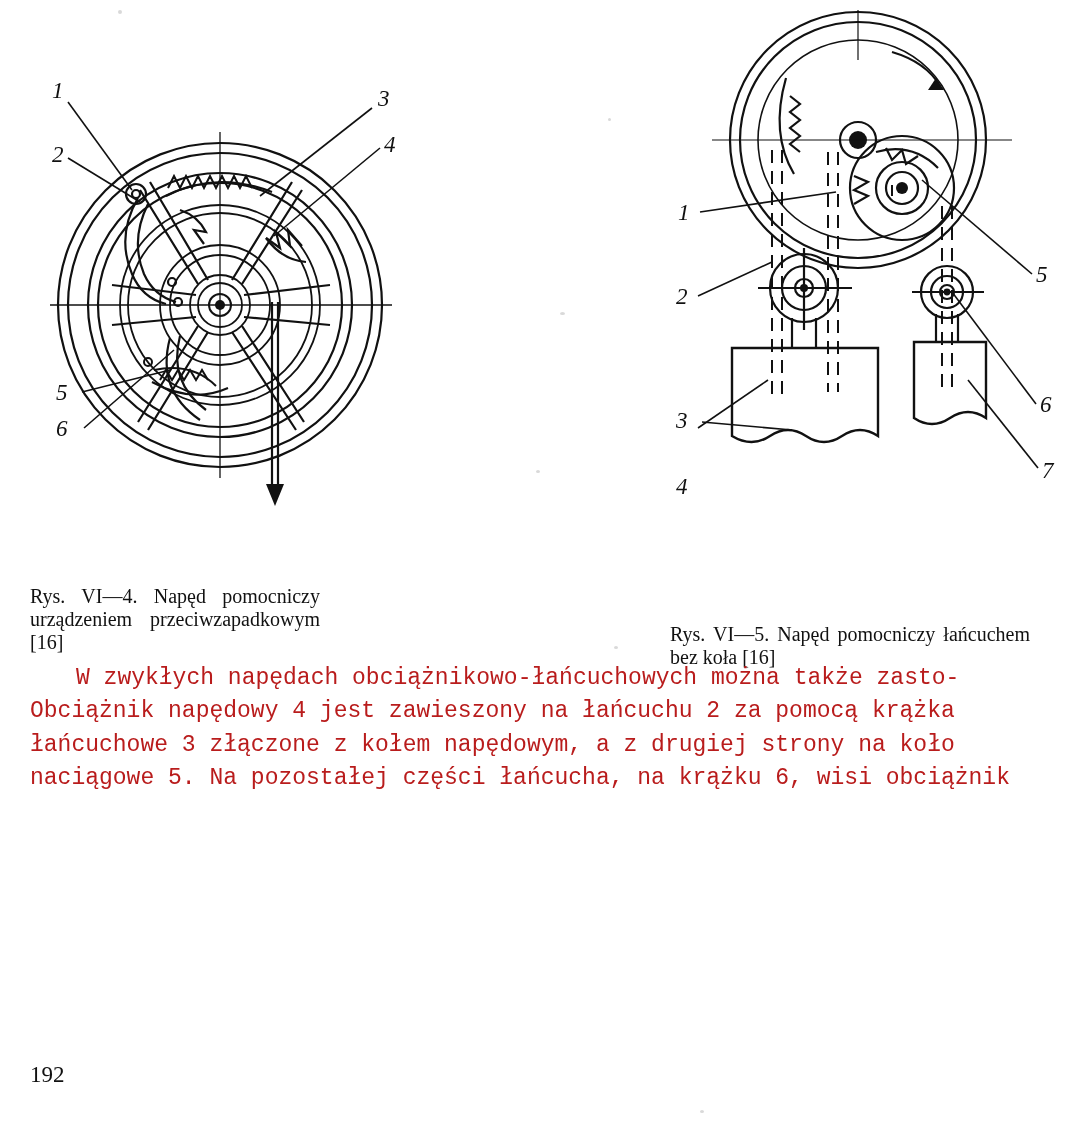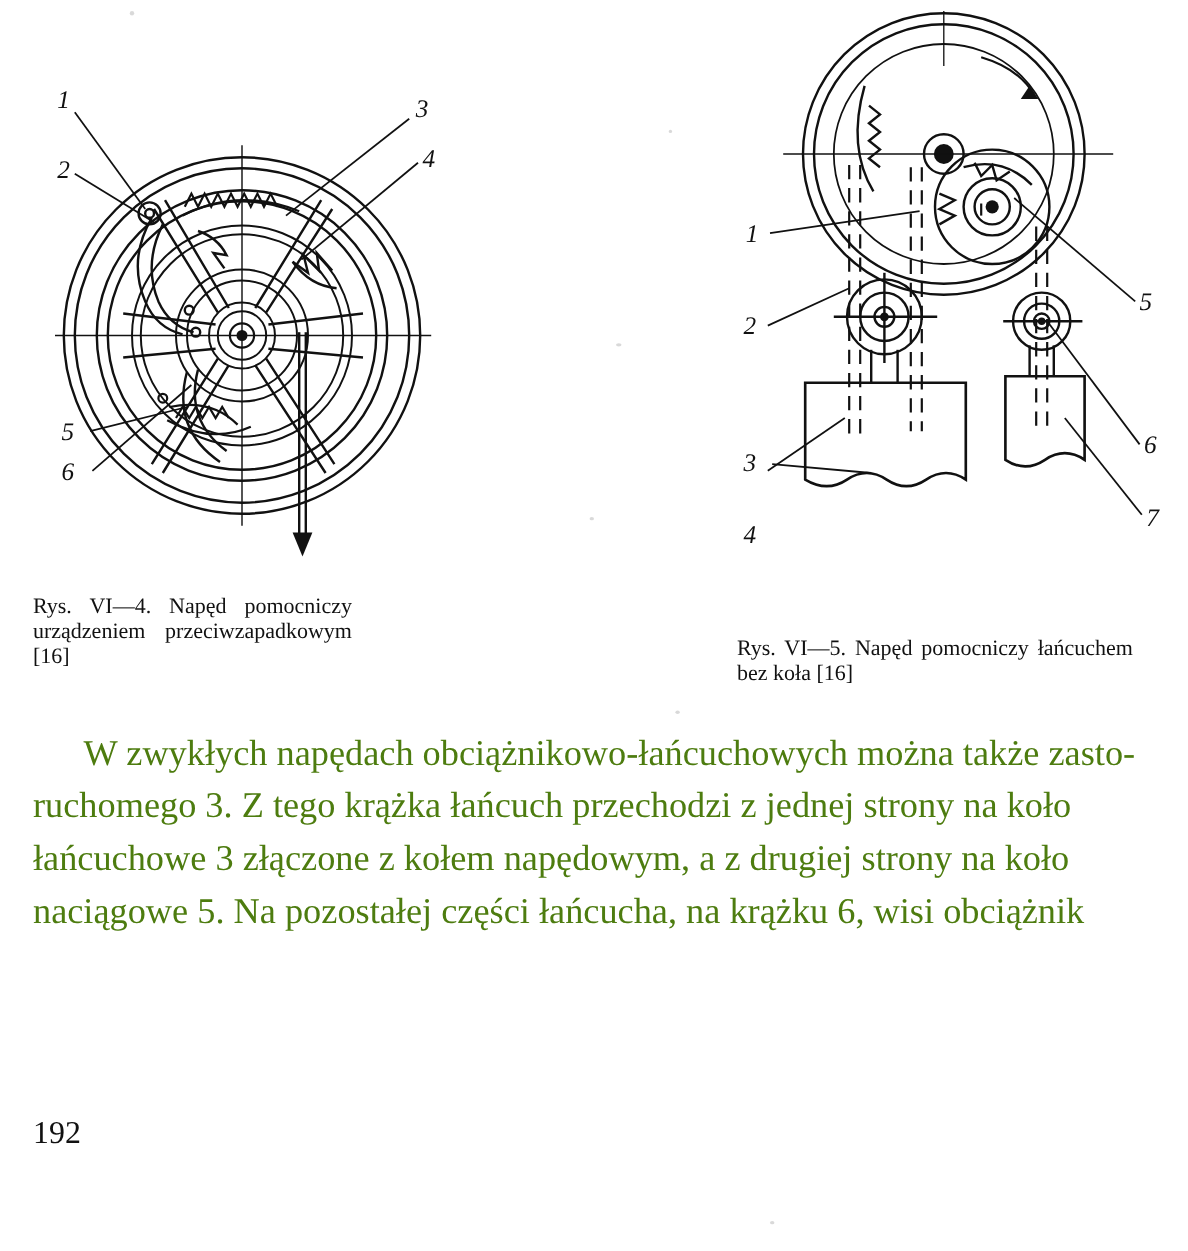--- a/index.html
+++ b/index.html
@@ -42,55 +42,56 @@
     height: 540px;
   }
   .fig-svg { display: block; }
 
   .caption {
     position: absolute;
     font-family: "Liberation Serif", serif;
     font-size: 20px;
     line-height: 1.16;
     color: #111;
+    margin-top: 45px;
   }
   .caption-left {
     left: 30px;
     top: 540px;
     width: 290px;
     text-align: justify;
   }
   .caption-right {
     left: 670px;
     top: 578px;
     width: 360px;
     text-align: justify;
   }
 
   
   .bodytext {
     position: absolute;
     left: 30px;
     top: 662px;
     width: 1018px;
-    font-family: Liberation Serif, serif;
-    font-size: 33px;
+    font-family: Liberation Mono, monospace;
+    font-size: 23px;
     line-height: 1.45;
     text-align: justify;
-    color: #4d7c0f;
+    color: #b91c1c;
   }
   .bodytext p { margin: 0; }
   .indent { text-indent: 46px; }
 
   .folio {
     position: absolute;
     left: 30px;
-    top: 1014px;
+    top: 1062px;
     font-family: "Liberation Serif", serif;
-    font-size: 29px;
+    font-size: 23px;
     color: #111;
   }
 
   
   .speck {
     position: absolute;
     background: #b9b9b9;
     border-radius: 50%;
     opacity: .55;
   }
@@ -277,21 +278,21 @@
         <text x="402" y="478" font-family="Liberation Serif, serif" font-size="23" font-style="italic" fill="#111">7</text>
       </svg>
     </div>
 
     <div class="caption caption-left">Rys. VI—4. Napęd pomocni­czy urządzeniem przeciwza­padkowym [16]</div>
     <div class="caption caption-right">Rys. VI—5. Napęd pomocniczy łańcuchem bez koła [16]</div>
   </div>
 
   <div class="bodytext">
     <p class="indent">W zwykłych napędach obciążnikowo-łańcuchowych można także zasto-</p>
-    <p>ruchomego 3. Z tego krążka łańcuch przechodzi z jednej strony na koło</p>
+    <p>Obciążnik napędowy 4 jest zawieszony na łańcuchu 2 za pomocą krążka</p>
     <p>łańcuchowe 3 złączone z kołem napędowym, a z drugiej strony na koło</p>
     <p>naciągowe 5. Na pozostałej części łańcucha, na krążku 6, wisi obciążnik</p>
   </div>
 
   <div class="folio">192</div>
 
   <span class="speck" style="left:118px;top:10px;width:4px;height:4px;"></span>
   <span class="speck" style="left:608px;top:118px;width:3px;height:3px;"></span>
   <span class="speck" style="left:560px;top:312px;width:5px;height:3px;"></span>
   <span class="speck" style="left:536px;top:470px;width:4px;height:3px;"></span>

